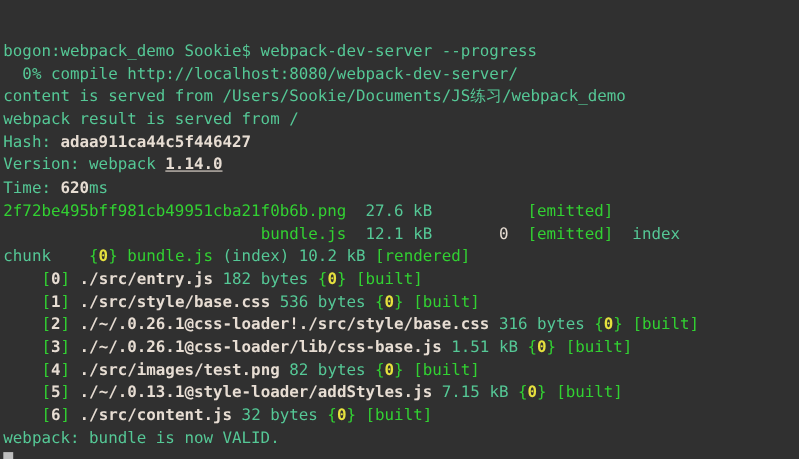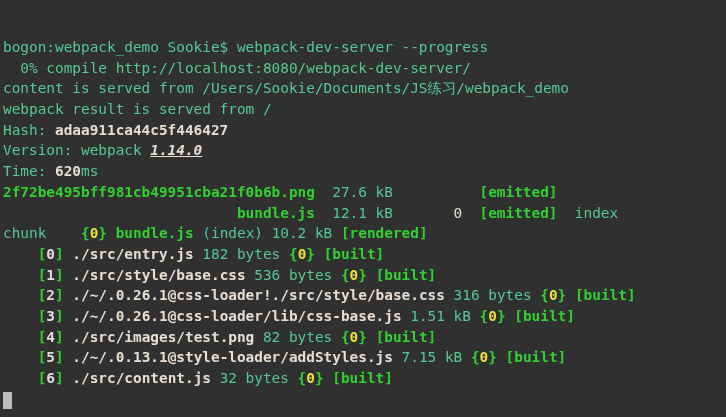--- a/index.html
+++ b/index.html
@@ -12,24 +12,24 @@
     background:var(--bg);overflow:hidden;
     padding:2px 0 0 3px;
     margin-top:35px;
   }
   .line{
     white-space:pre;
     font-family:"DejaVu Sans Mono","Liberation Mono",monospace;
     font-size:14.4px;line-height:20.7px;height:20.7px;
   }
   .g{color:var(--green);}
-  .b{color:var(--bright);font-weight:bold;}
+  .b{color:var(--bright);font-weight:normal;}
   .w{color:var(--fg);font-weight:bold;}
   .wn{color:var(--fg);}
-  .wu{color:var(--fg);font-weight:bold;text-decoration:underline;font-style:italic;}
+  .wu{color:var(--fg);font-weight:bold;text-decoration:underline;}
   .y{color:var(--yellow);font-weight:bold;}
   .cursor{
     display:inline-block;width:9px;height:17px;
     background:var(--cursor);vertical-align:middle;margin-top:1px;
   }
 </style>
 </head>
 <body>
 
 <div class="terminal">
@@ -44,15 +44,16 @@
       <div class="line"><span class="b">2f72be495bff981cb49951cba21f0b6b.png</span><span class="g">  27.6 kB          </span><span class="b">[emitted]</span></div>
       <div class="line"><span class="g">                           </span><span class="b">bundle.js</span><span class="g">  12.1 kB  </span><span class="wn">     0</span><span class="g">  </span><span class="b">[emitted]</span><span class="g">  index</span></div>
       <div class="line"><span class="g">chunk    </span><span class="b">{</span><span class="y">0</span><span class="b">}</span><span class="g"> </span><span class="b">bundle.js</span><span class="g"> (index) 10.2 kB </span><span class="b">[rendered]</span></div>
       <div class="line"><span class="g">    </span><span class="b">[</span><span class="w">0</span><span class="b">]</span><span class="g"> </span><span class="w">./src/entry.js</span><span class="g"> 182 bytes </span><span class="b">{</span><span class="y">0</span><span class="b">}</span><span class="g"> </span><span class="b">[built]</span></div>
       <div class="line"><span class="g">    </span><span class="b">[</span><span class="w">1</span><span class="b">]</span><span class="g"> </span><span class="w">./src/style/base.css</span><span class="g"> 536 bytes </span><span class="b">{</span><span class="y">0</span><span class="b">}</span><span class="g"> </span><span class="b">[built]</span></div>
       <div class="line"><span class="g">    </span><span class="b">[</span><span class="w">2</span><span class="b">]</span><span class="g"> </span><span class="w">./~/.0.26.1@css-loader!./src/style/base.css</span><span class="g"> 316 bytes </span><span class="b">{</span><span class="y">0</span><span class="b">}</span><span class="g"> </span><span class="b">[built]</span></div>
       <div class="line"><span class="g">    </span><span class="b">[</span><span class="w">3</span><span class="b">]</span><span class="g"> </span><span class="w">./~/.0.26.1@css-loader/lib/css-base.js</span><span class="g"> 1.51 kB </span><span class="b">{</span><span class="y">0</span><span class="b">}</span><span class="g"> </span><span class="b">[built]</span></div>
       <div class="line"><span class="g">    </span><span class="b">[</span><span class="w">4</span><span class="b">]</span><span class="g"> </span><span class="w">./src/images/test.png</span><span class="g"> 82 bytes </span><span class="b">{</span><span class="y">0</span><span class="b">}</span><span class="g"> </span><span class="b">[built]</span></div>
       <div class="line"><span class="g">    </span><span class="b">[</span><span class="w">5</span><span class="b">]</span><span class="g"> </span><span class="w">./~/.0.13.1@style-loader/addStyles.js</span><span class="g"> 7.15 kB </span><span class="b">{</span><span class="y">0</span><span class="b">}</span><span class="g"> </span><span class="b">[built]</span></div>
       <div class="line"><span class="g">    </span><span class="b">[</span><span class="w">6</span><span class="b">]</span><span class="g"> </span><span class="w">./src/content.js</span><span class="g"> 32 bytes </span><span class="b">{</span><span class="y">0</span><span class="b">}</span><span class="g"> </span><span class="b">[built]</span></div>
+      <div class="line"><span class="g">webpack: bundle is now VALID.</span></div>
       <div class="line"><span class="cursor"></span></div>
     </div>
 </div>
 
 </body></html>

